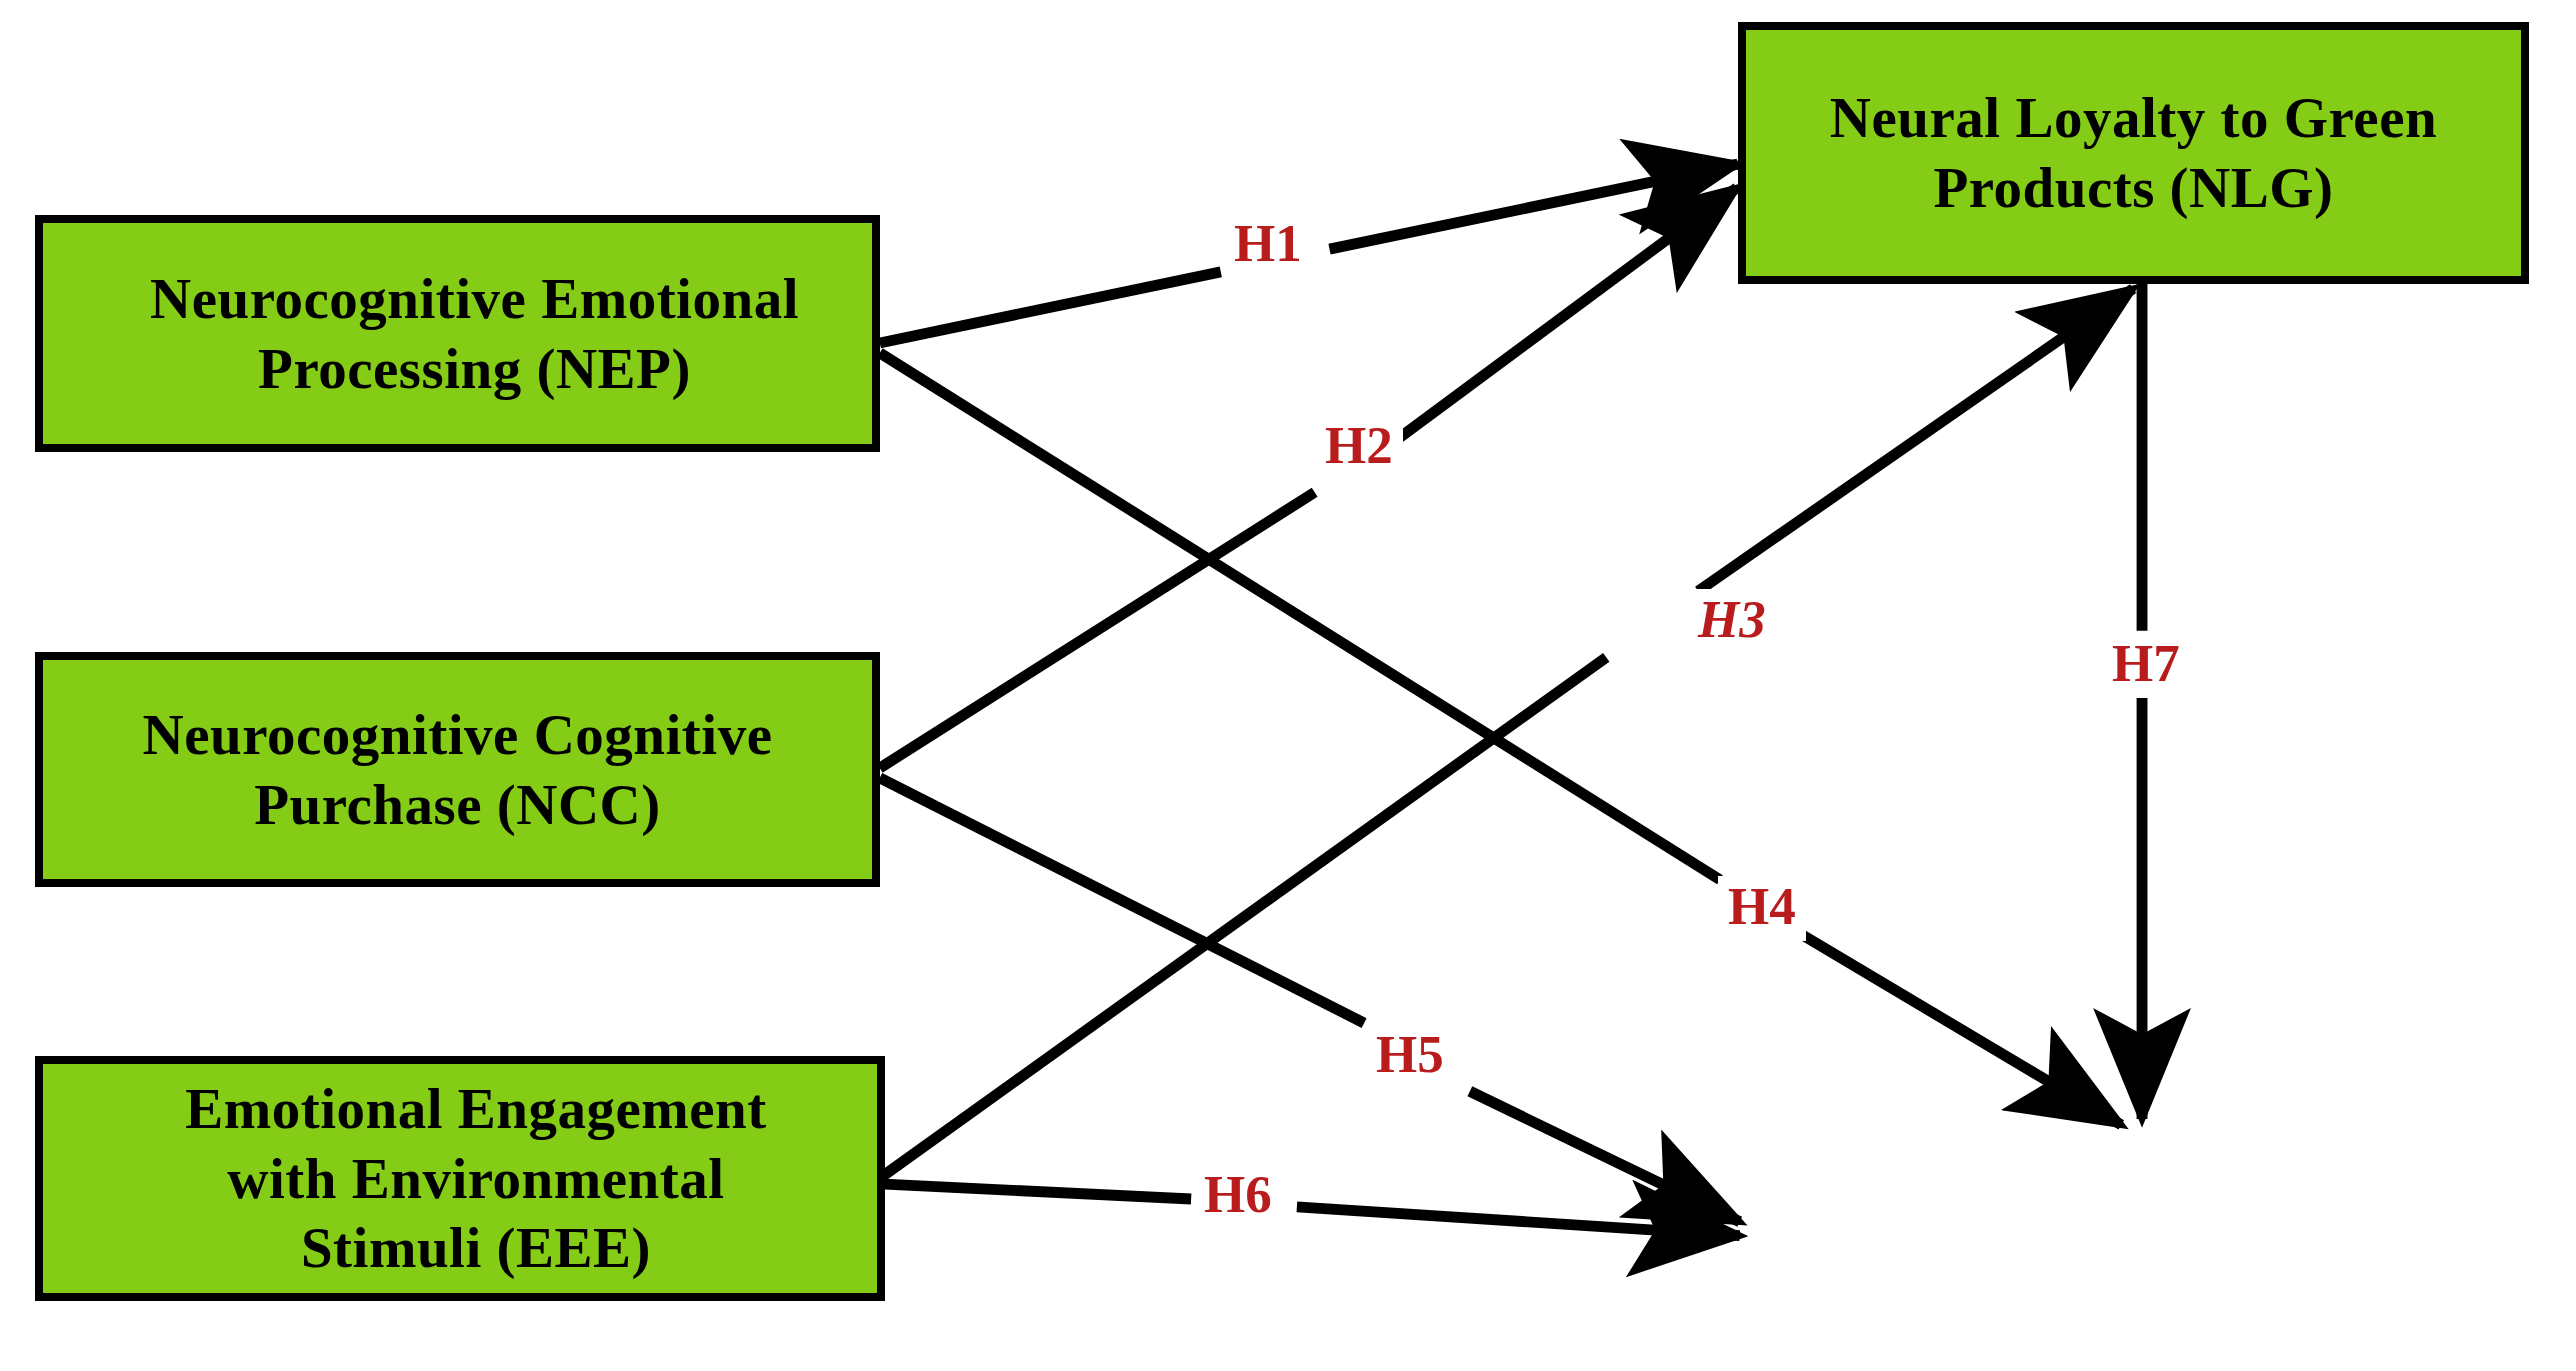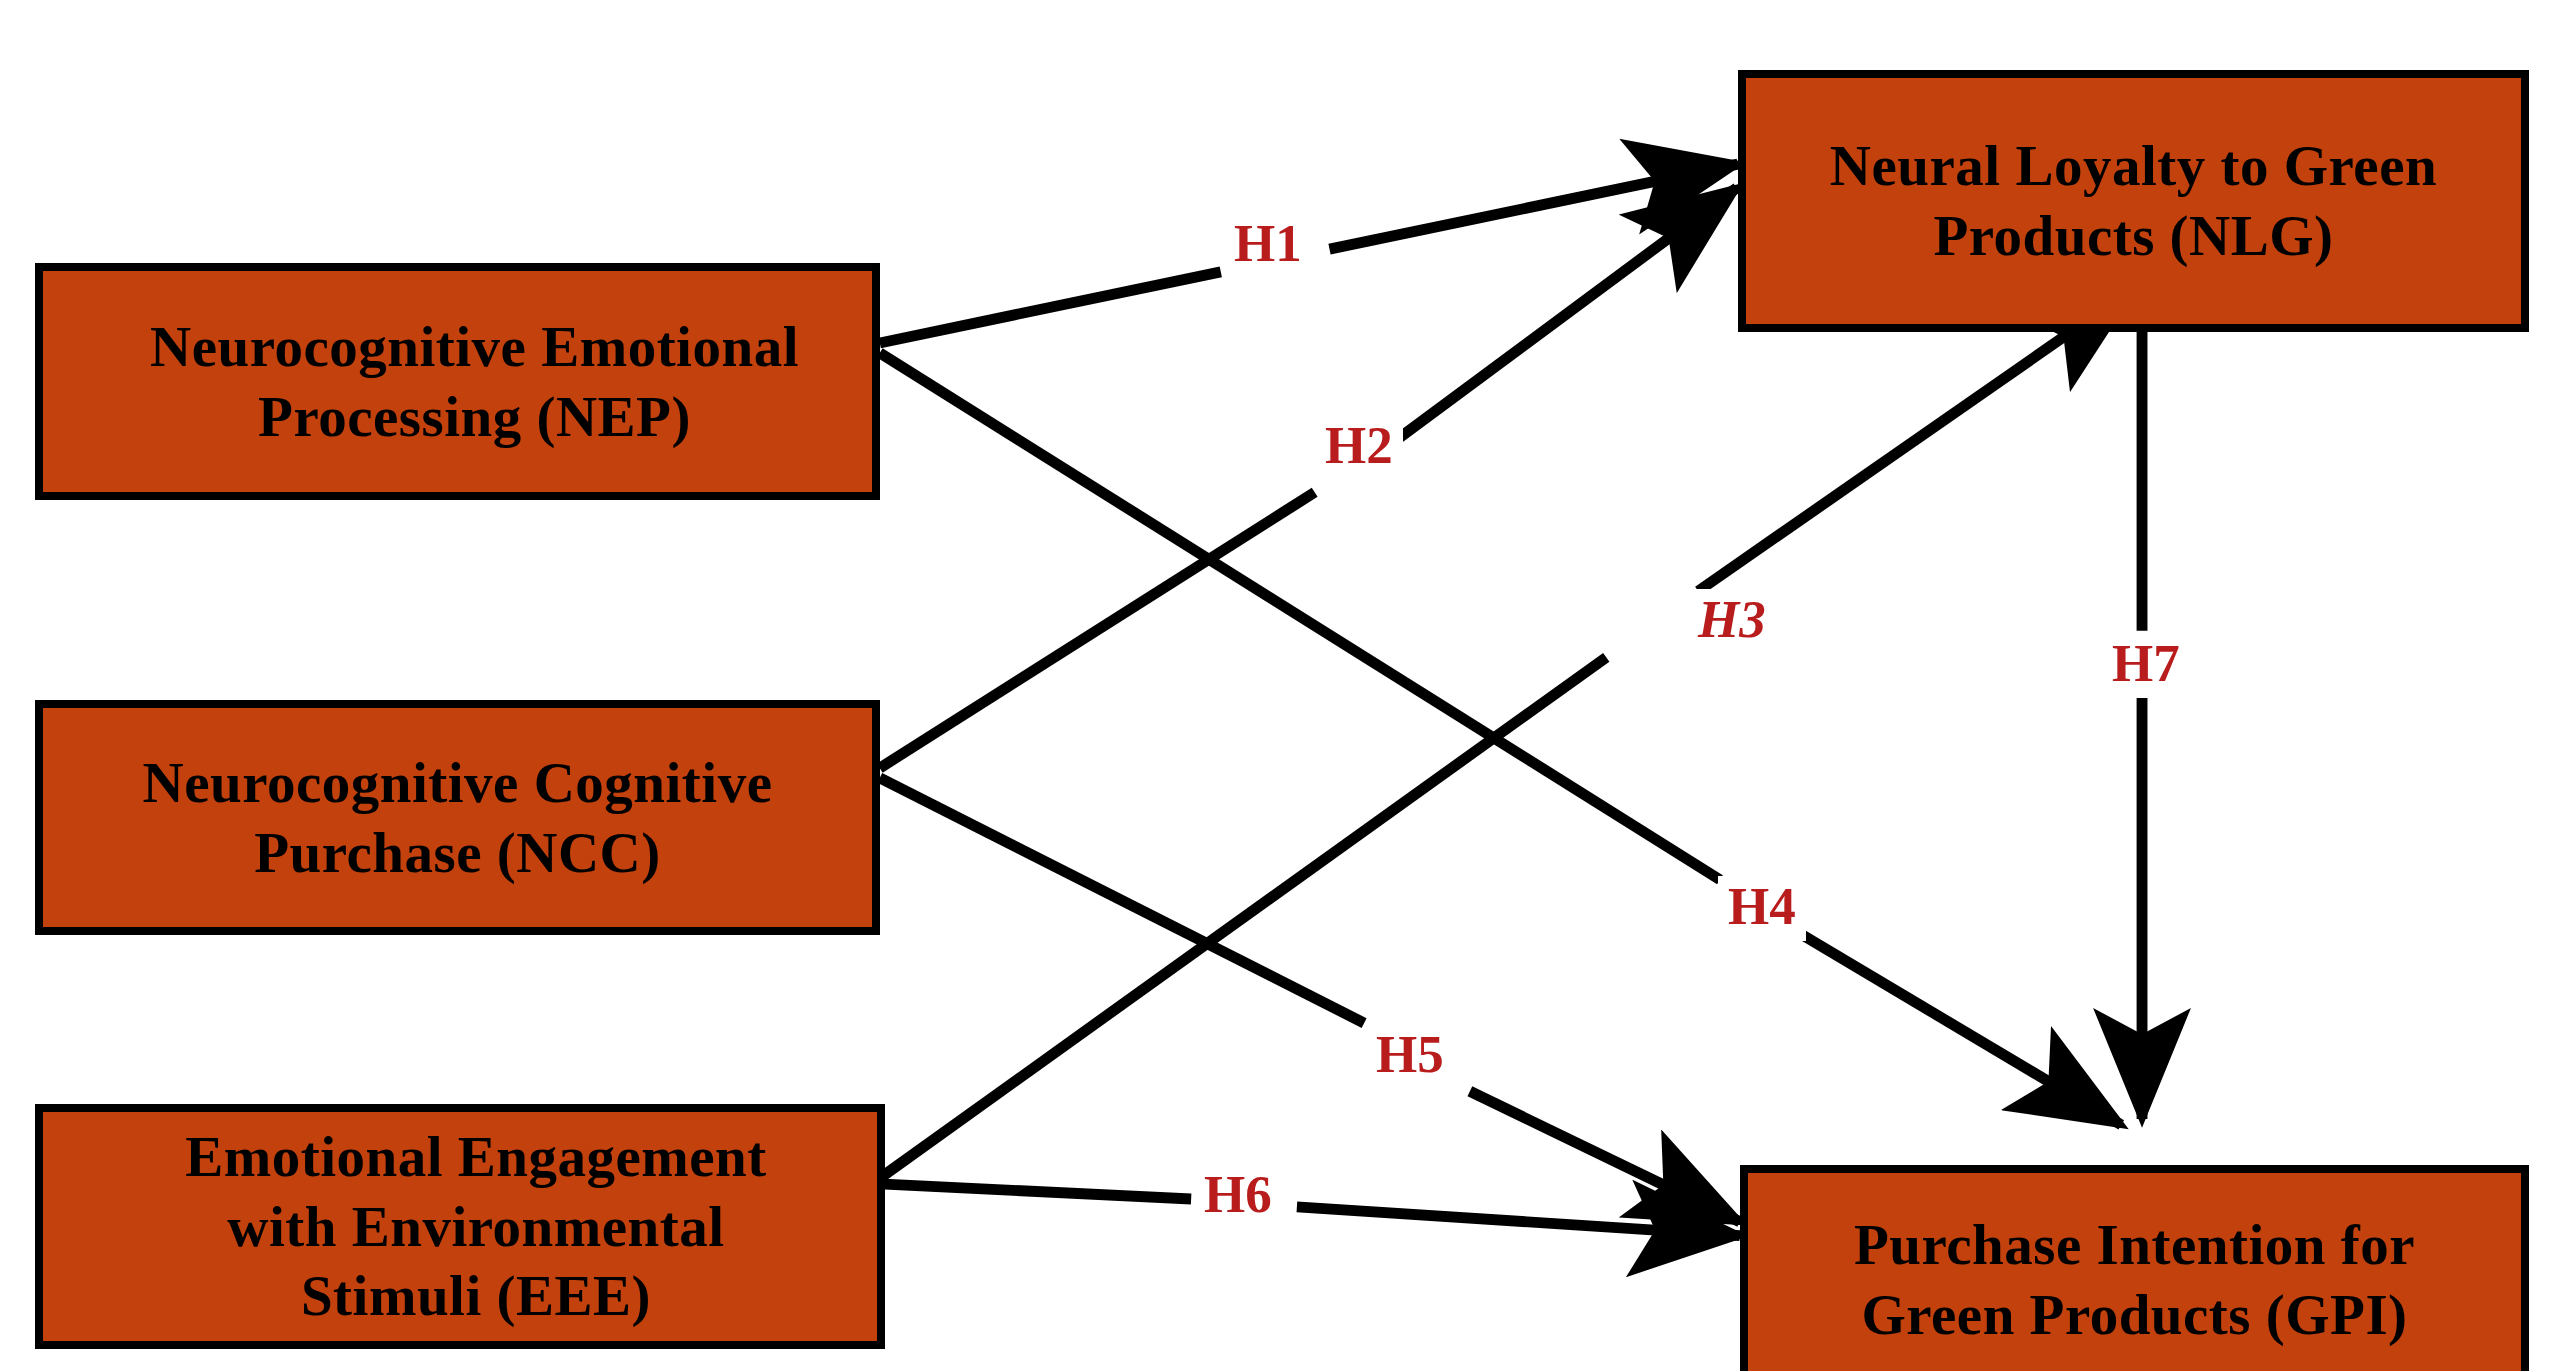--- a/index.html
+++ b/index.html
@@ -18,28 +18,27 @@
   }
   #edge-layer {
     position: absolute;
     left: 0; top: 0;
     width: 2576px;
     height: 1371px;
   }
   .node {
     position: absolute;
     box-sizing: border-box;
-    background: #c2410c;
+    background: #84cc16;
     border: 8px solid #000000;
     display: flex;
     align-items: center;
     justify-content: center;
     text-align: center;
     z-index: 5;
-    margin-top: 48px;
   }
   .node-label {
     font-family: "Liberation Serif", "DejaVu Serif", serif;
     font-weight: bold;
     font-size: 57px;
     line-height: 1.22;
     color: #000000;
     letter-spacing: 0.5px;
     padding: 0 18px;
     white-space: pre-line;
@@ -105,24 +104,20 @@
     <div class="node-label">Emotional Engagement
 with Environmental
 Stimuli (EEE)</div>
   </div>
 
   <div class="node" id="node-nlg" style="left:1738px; top:22px; width:791px; height:262px;">
     <div class="node-label">Neural Loyalty to Green
 Products (NLG)</div>
   </div>
 
-  <div class="node" id="node-gpi" style="left:1740px; top:1117px; width:789px; height:229px;">
-    <div class="node-label">Purchase Intention for
-Green Products (GPI)</div>
-  </div>
 
   <div class="hyp" style="left:1224px; top:213px;">H1</div>
 
   <div class="hyp" style="left:1315px; top:415px;">H2</div>
 
   <div class="hyp" style="left:1688px; top:589px;font-style:italic;">H3</div>
 
   <div class="hyp" style="left:1718px; top:876px;">H4</div>
 
   <div class="hyp" style="left:1366px; top:1024px;">H5</div>

